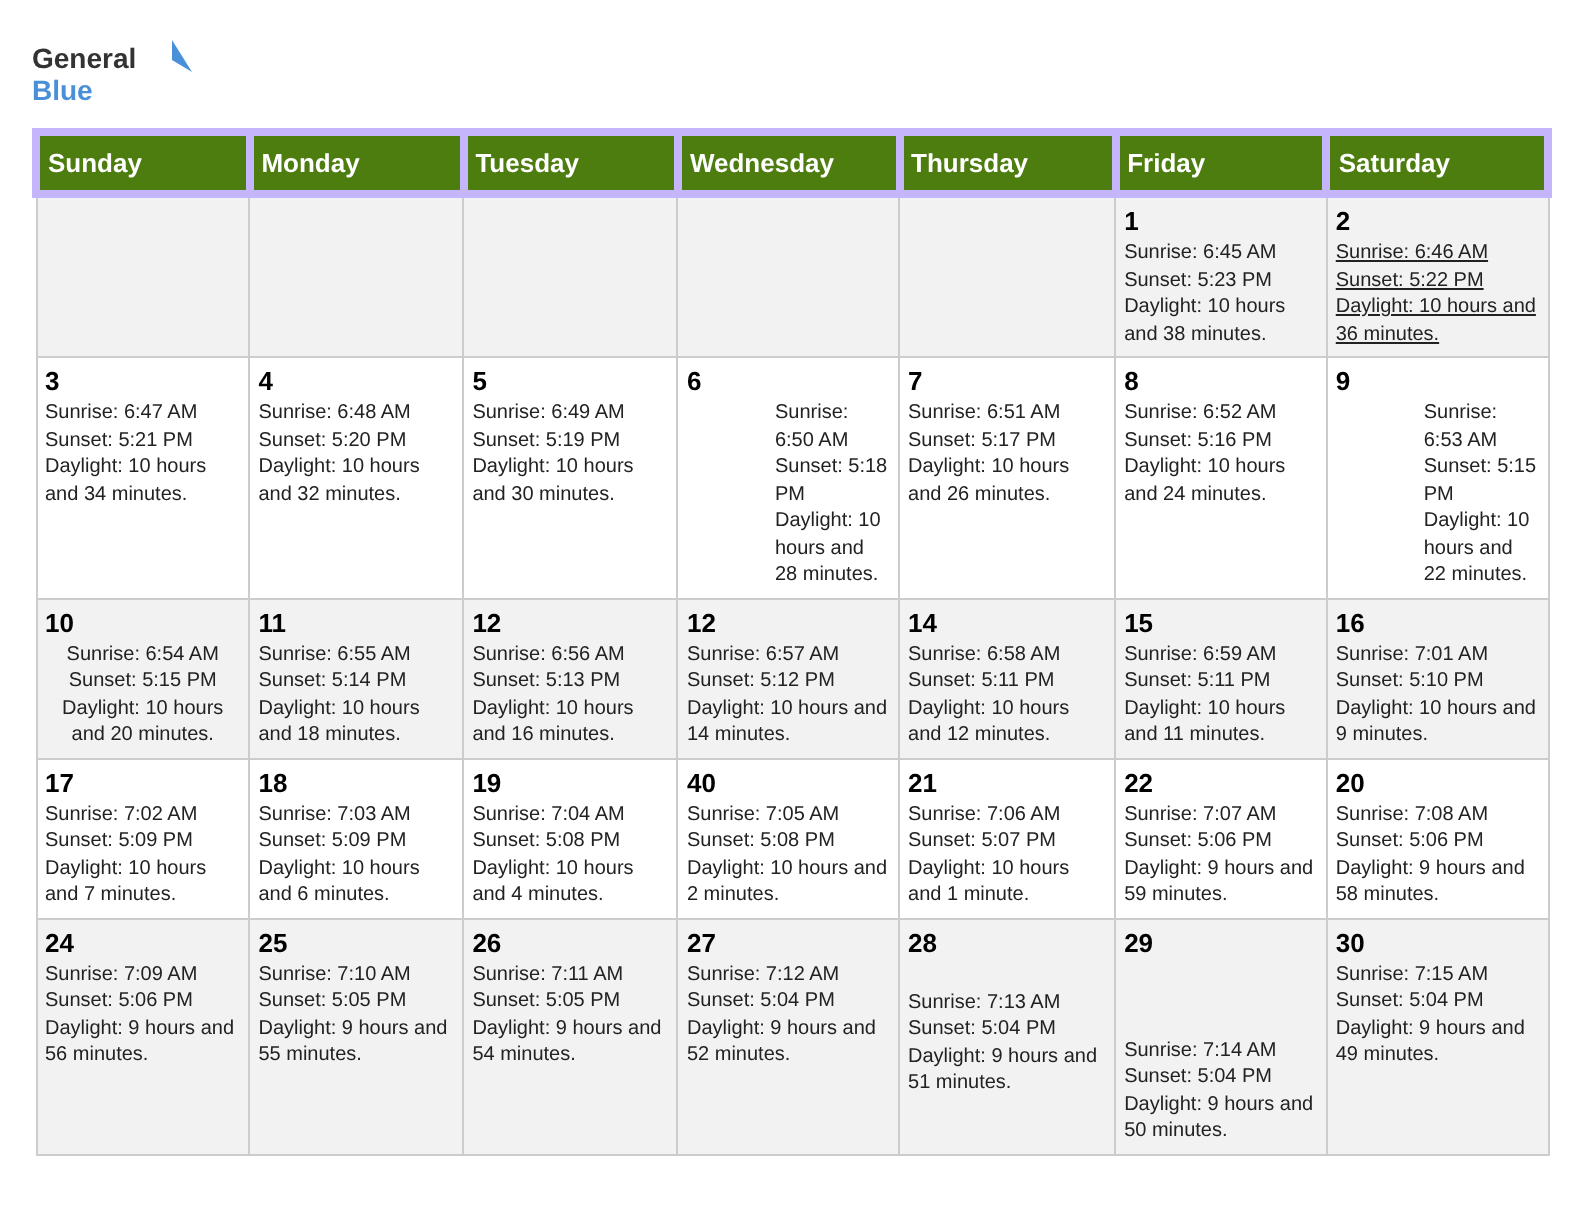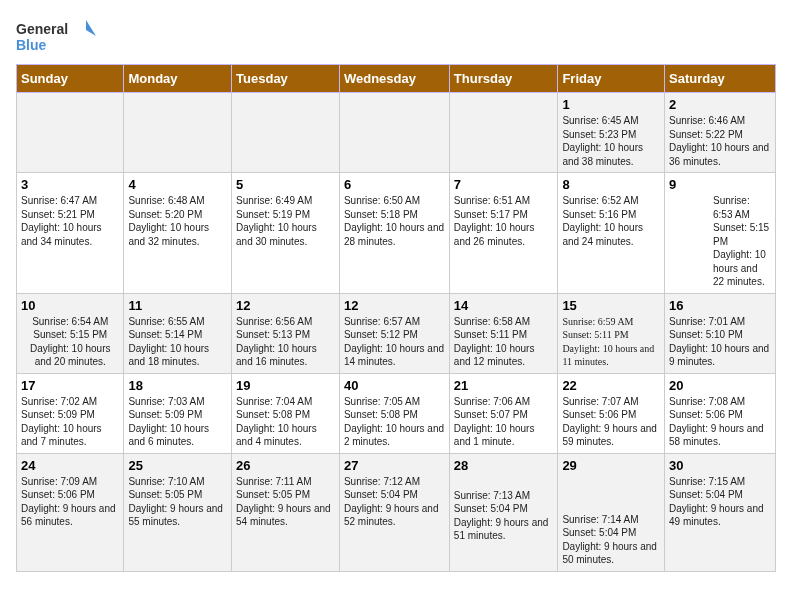--- a/index.html
+++ b/index.html
@@ -32,27 +32,27 @@
     .subtitle {
       font-size: 16px;
       color: #444;
     }
     table {
       width: 100%;
       border-collapse: collapse;
       font-size: 11px;
     }
     thead tr th {
-      background-color: #a16207;
+      background-color: #4d7c0f;
       color: #fff;
       padding: 6px 4px;
       text-align: left;
       font-size: 13px;
       font-weight: bold;
-      border: 1px solid #c4b5fd;
+      border: 4px solid #c4b5fd;
     }
     tbody tr td {
       border: 1px solid #ccc;
       padding: 4px;
       vertical-align: top;
       width: 113px;
       min-height: 80px;
     }
     tbody tr:nth-child(odd) td {
       background-color: #f2f2f2;
@@ -111,21 +111,21 @@
         <td class="empty-cell"></td>
         <td class="empty-cell"></td>
         <td>
           <div class="day-number">1</div>
           <div class="day-info" style="white-space: pre-line;">Sunrise: 6:45 AM
 Sunset: 5:23 PM
 Daylight: 10 hours and 38 minutes.</div>
         </td>
         <td>
           <div class="day-number">2</div>
-          <div class="day-info" style="white-space: pre-line;">Sunrise: 6:46 AM
+          <div class="day-info" style="white-space: pre-line; text-decoration: underline;">Sunrise: 6:46 AM
 Sunset: 5:22 PM
 Daylight: 10 hours and 36 minutes.</div>
         </td>
       </tr>
       <tr>
         <td>
           <div class="day-number">3</div>
           <div class="day-info" style="white-space: pre-line;">Sunrise: 6:47 AM
 Sunset: 5:21 PM
 Daylight: 10 hours and 34 minutes.</div>
@@ -137,21 +137,21 @@
 Daylight: 10 hours and 32 minutes.</div>
         </td>
         <td>
           <div class="day-number">5</div>
           <div class="day-info" style="white-space: pre-line;">Sunrise: 6:49 AM
 Sunset: 5:19 PM
 Daylight: 10 hours and 30 minutes.</div>
         </td>
         <td>
           <div class="day-number">6</div>
-          <div class="day-info" style="white-space: pre-line;">Sunrise: 6:50 AM
+          <div class="day-info" style="white-space: pre-line; margin-left: 44px;">Sunrise: 6:50 AM
 Sunset: 5:18 PM
 Daylight: 10 hours and 28 minutes.</div>
         </td>
         <td>
           <div class="day-number">7</div>
           <div class="day-info" style="white-space: pre-line;">Sunrise: 6:51 AM
 Sunset: 5:17 PM
 Daylight: 10 hours and 26 minutes.</div>
         </td>
         <td>
@@ -193,21 +193,21 @@
 Daylight: 10 hours and 14 minutes.</div>
         </td>
         <td>
           <div class="day-number">14</div>
           <div class="day-info" style="white-space: pre-line;">Sunrise: 6:58 AM
 Sunset: 5:11 PM
 Daylight: 10 hours and 12 minutes.</div>
         </td>
         <td>
           <div class="day-number">15</div>
-          <div class="day-info" style="white-space: pre-line; font-family: Liberation Serif, serif;">Sunrise: 6:59 AM
+          <div class="day-info" style="white-space: pre-line;">Sunrise: 6:59 AM
 Sunset: 5:11 PM
 Daylight: 10 hours and 11 minutes.</div>
         </td>
         <td>
           <div class="day-number">16</div>
           <div class="day-info" style="white-space: pre-line;">Sunrise: 7:01 AM
 Sunset: 5:10 PM
 Daylight: 10 hours and 9 minutes.</div>
         </td>
       </tr>

